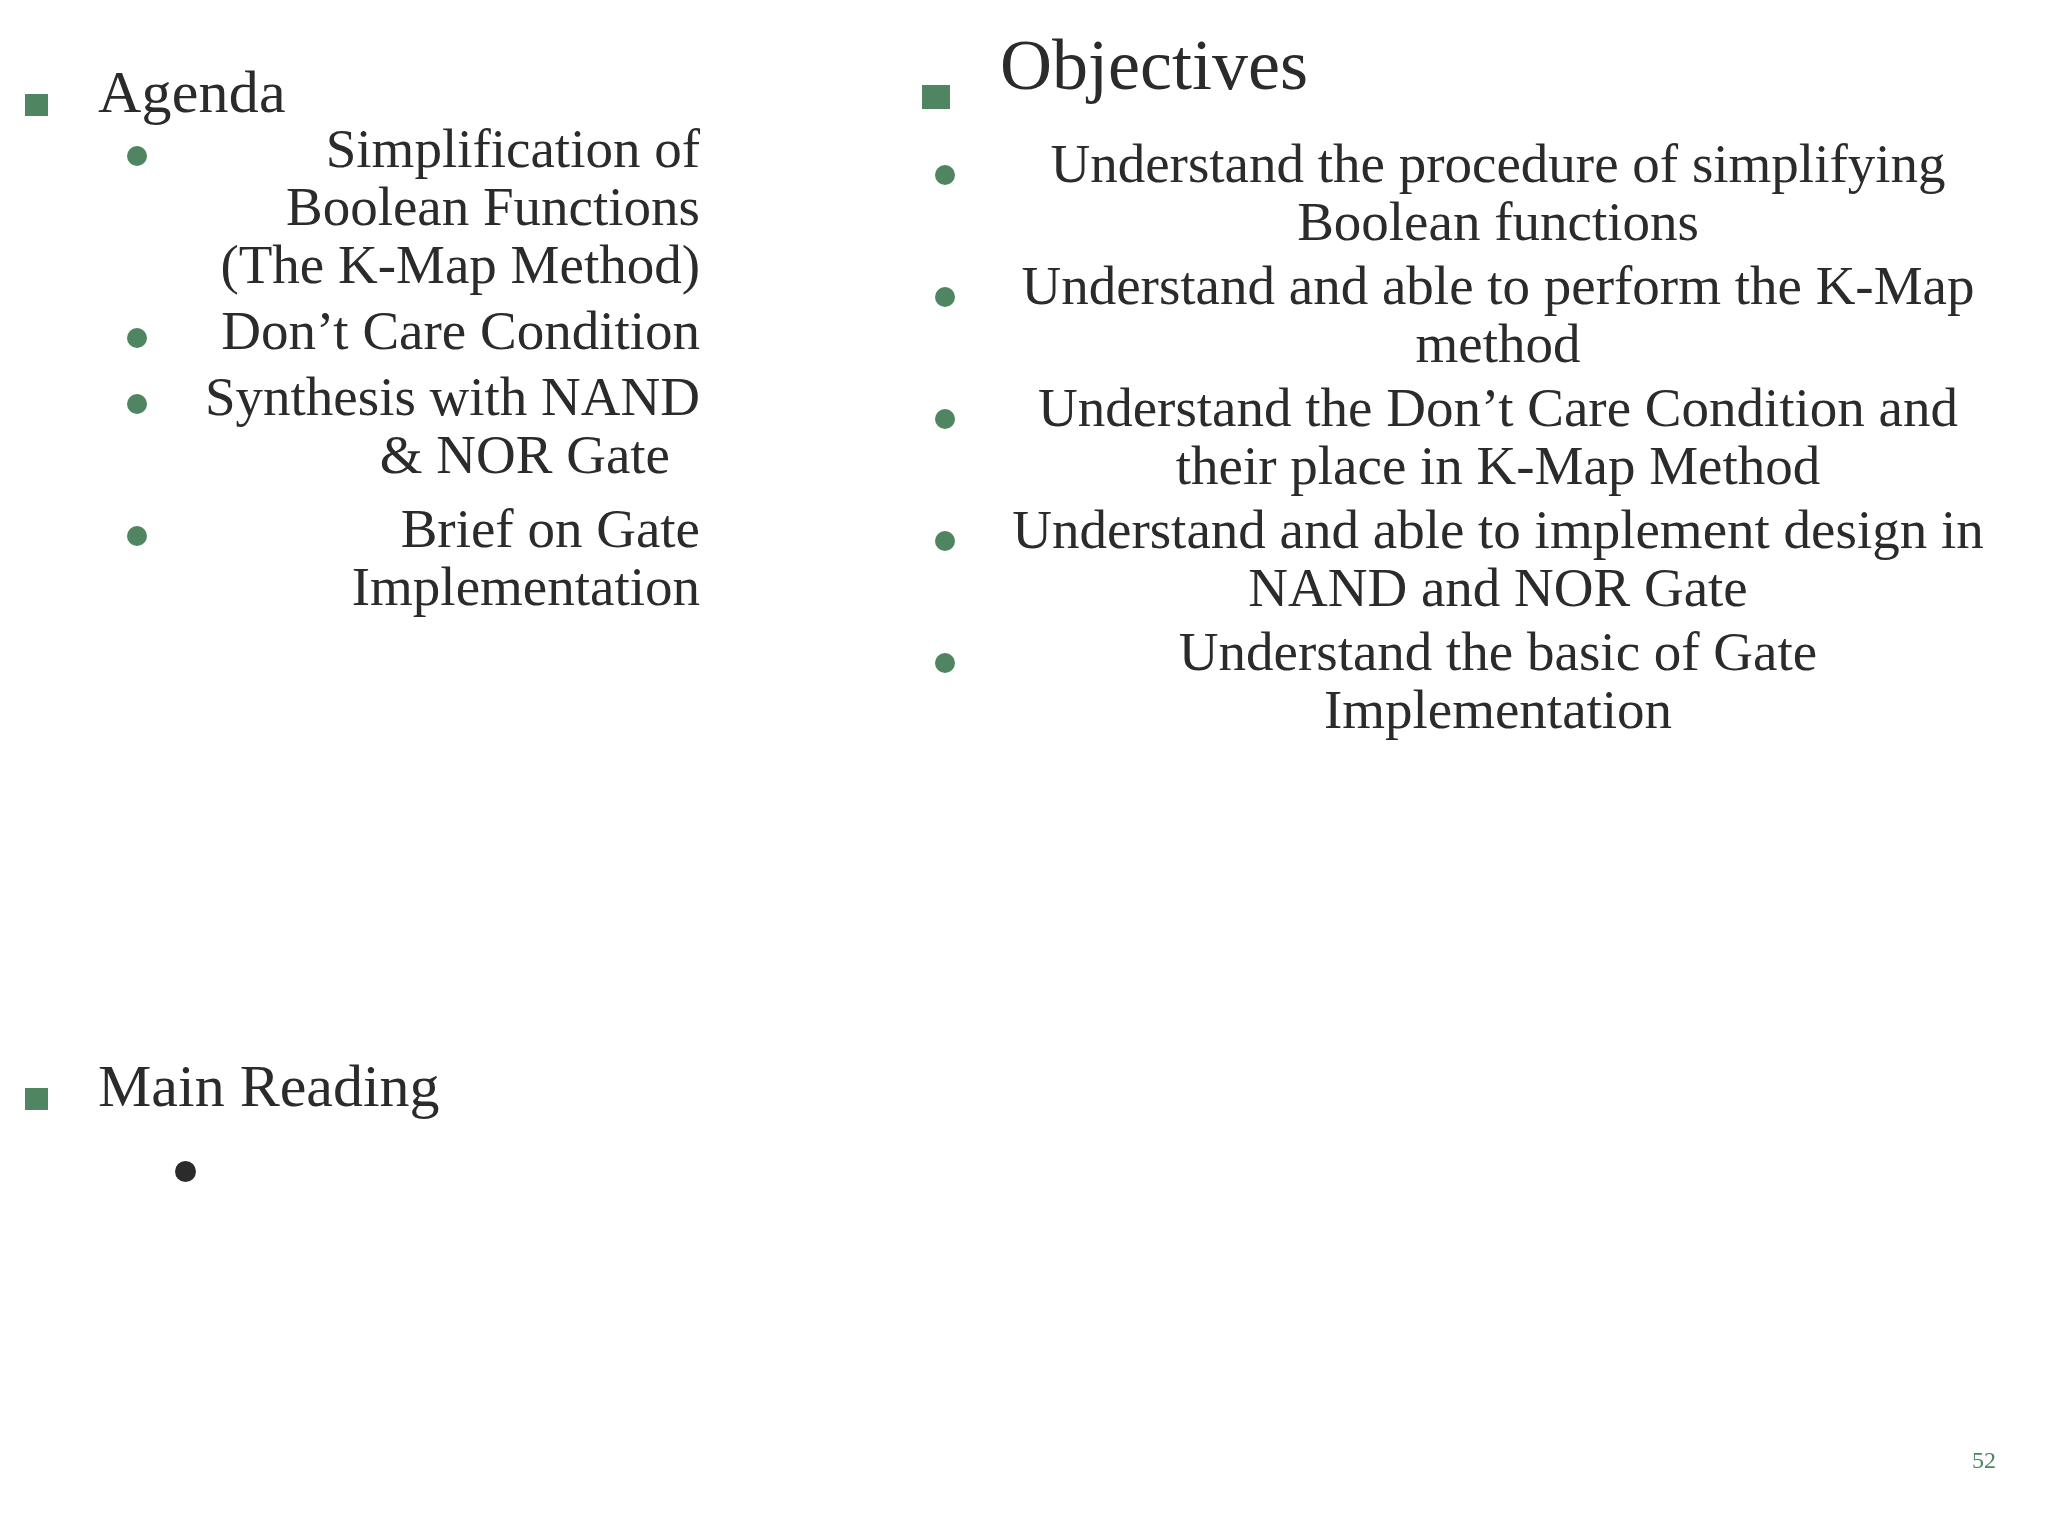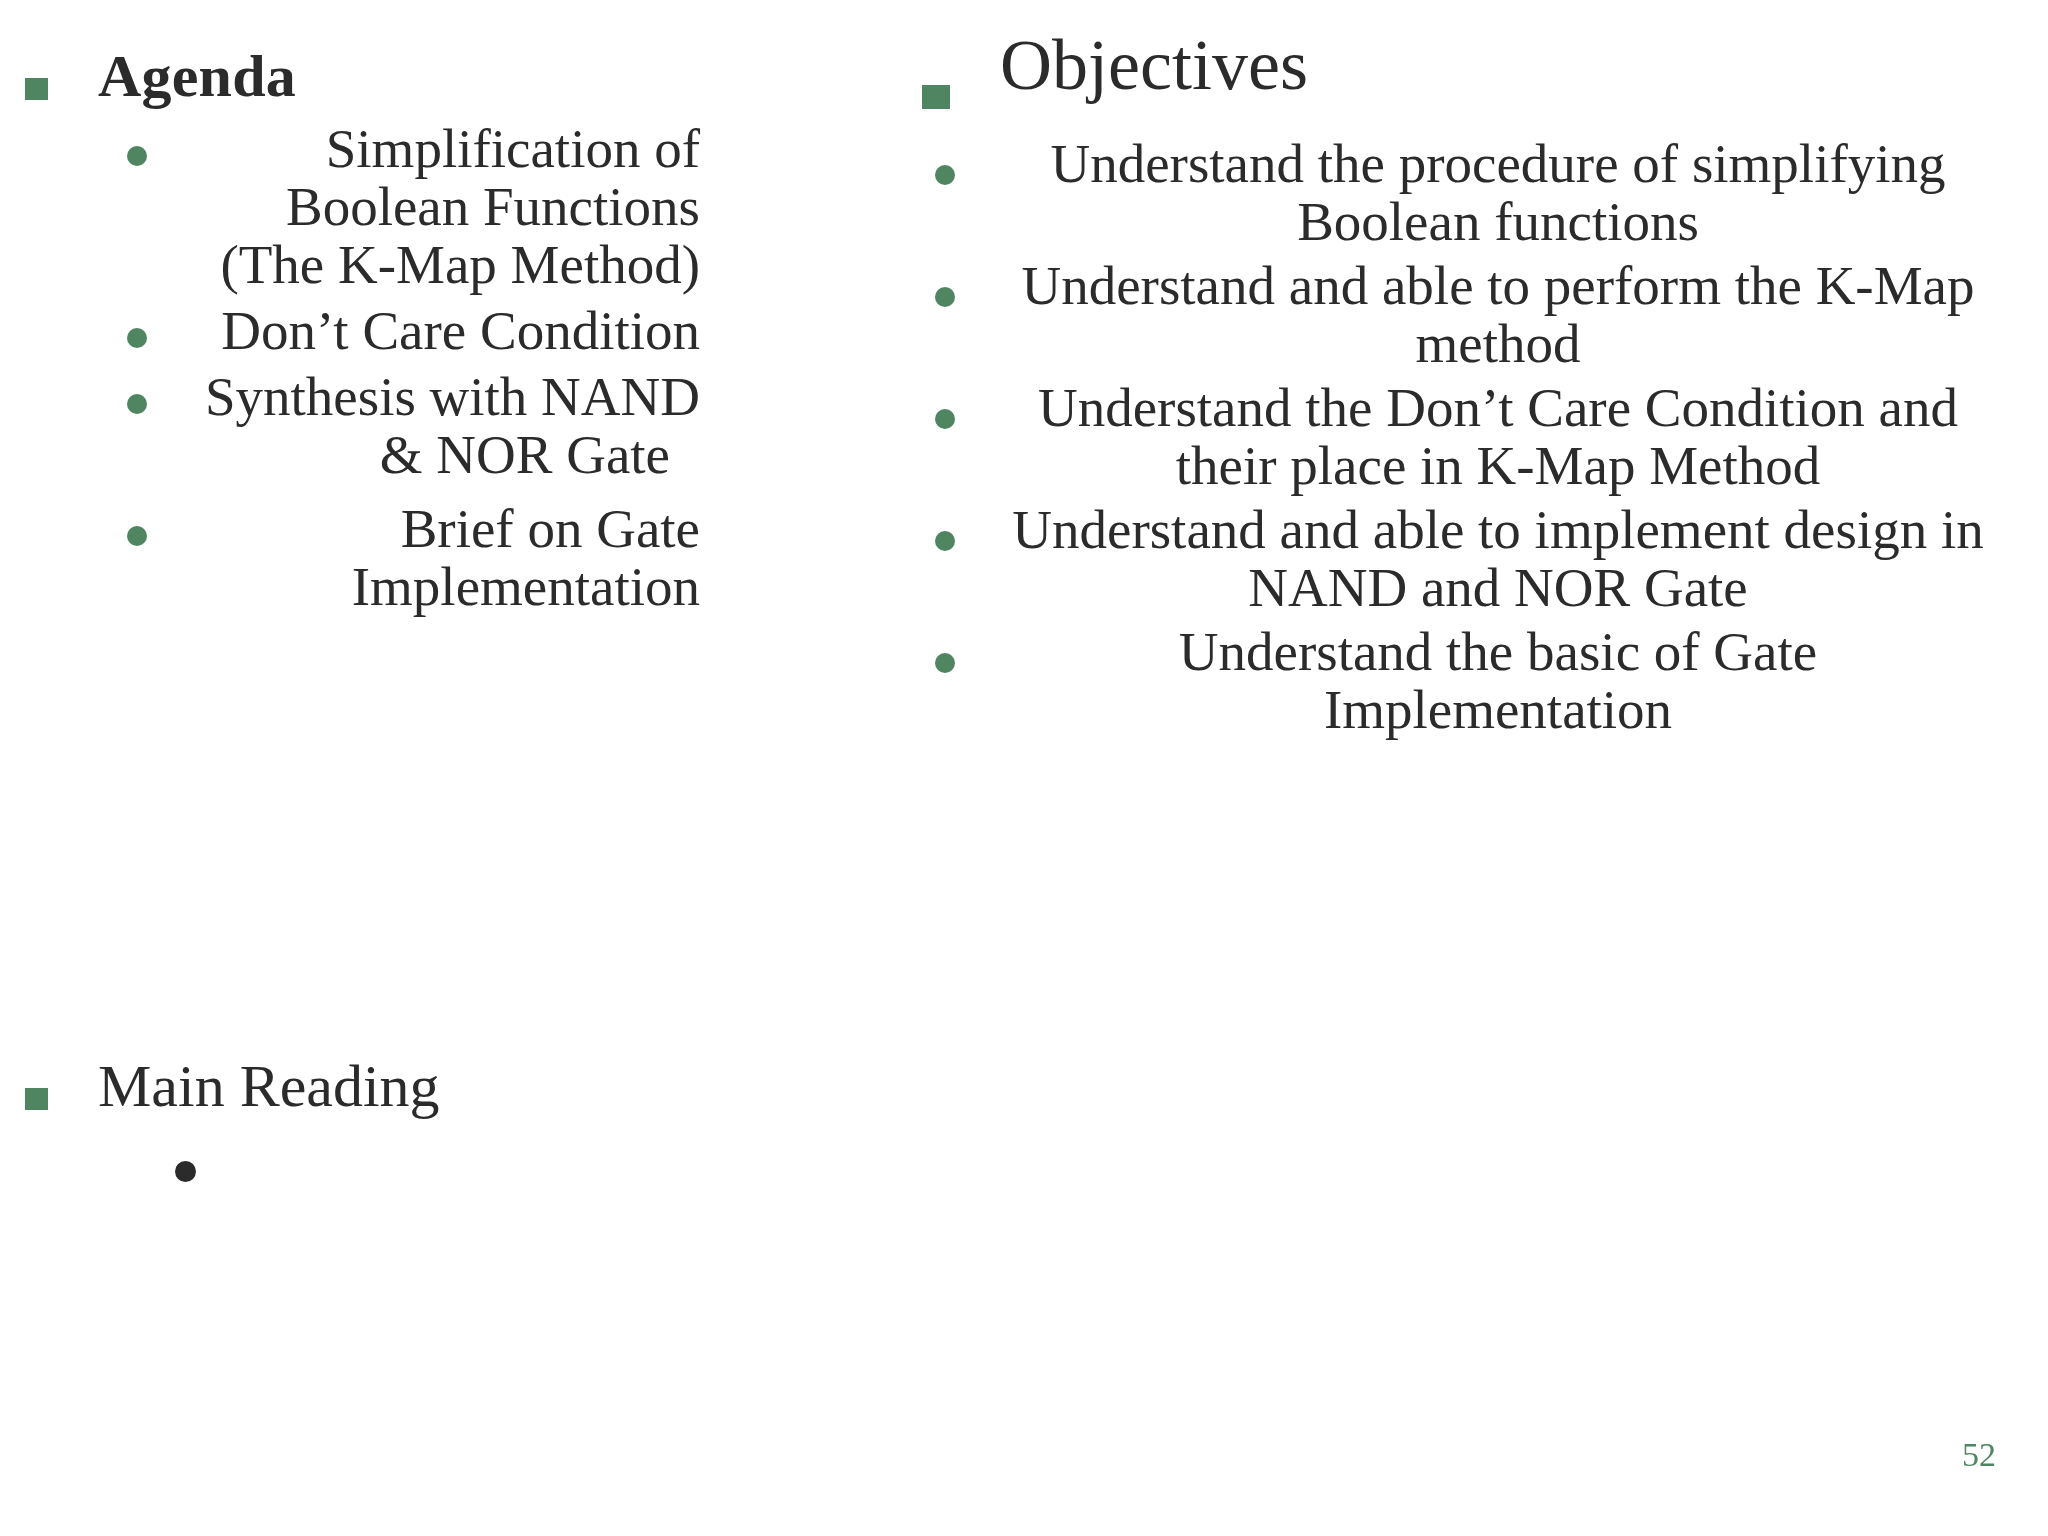--- a/index.html
+++ b/index.html
@@ -50,22 +50,21 @@
   }
   .lvl1-text {
     display: block;
     white-space: nowrap;
   }
 
   
   .l-agenda {
     position: absolute;
     left: 0px;
-    top: 40px;
-    font-weight: bold;
+    top: 56px;
   }
   .l-agenda .sq-bullet { left: 25px; top: 38px; width: 23px; height: 22px; }
   .l-agenda .lvl1-text {
     margin-left: 98px;
     font-size: 60px;
     line-height: 72px;
     letter-spacing: .2px;
   }
 
   .l-mainreading {
@@ -178,21 +177,21 @@
     font-size: 55px;
     line-height: 58px;
     max-width: 1000px;
   }
 
   
   .page-num {
     position: absolute;
     right: 52px;
     bottom: 62px;
-    font-size: 34px;
+    font-size: 24px;
     color: #4f8560;
     font-family: "Liberation Serif", "DejaVu Serif", serif;
   }
 </style>
 </head>
 <body>
 
 <div class="slide">
 
   <div class="col-left">

